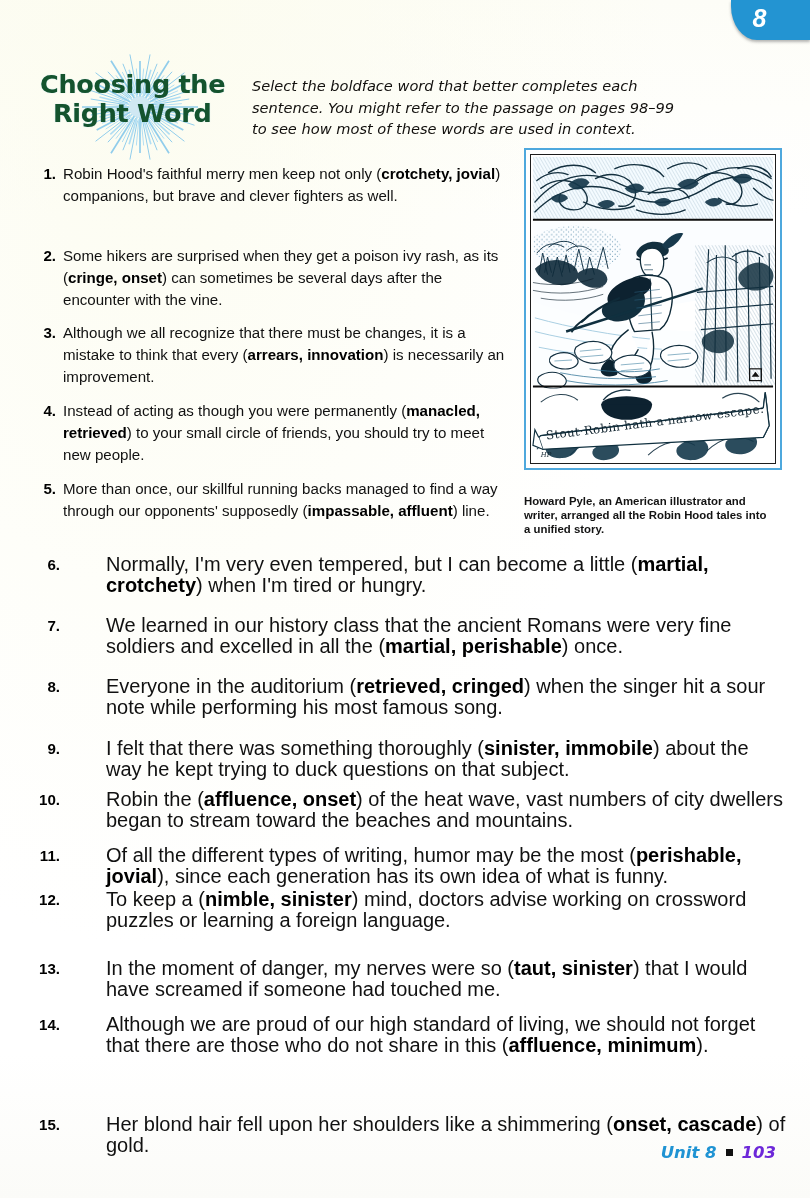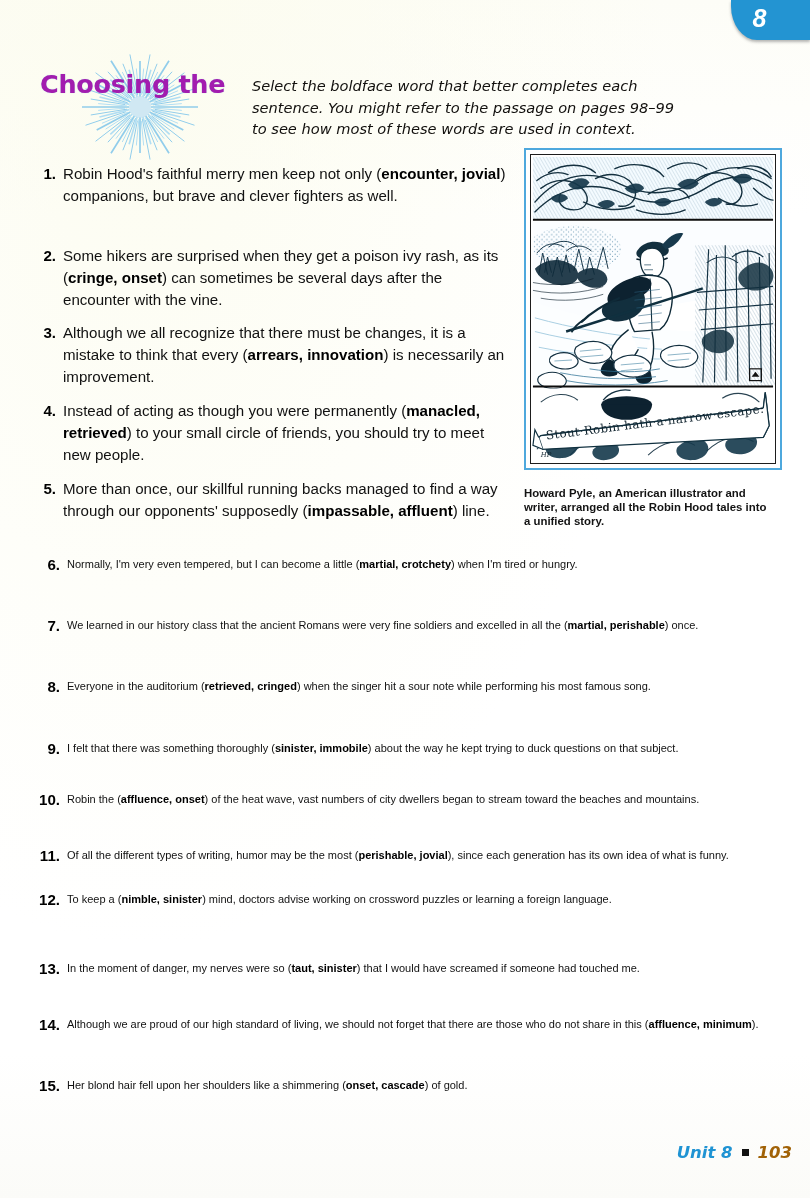--- a/index.html
+++ b/index.html
@@ -78,21 +78,21 @@
     top: -14px;
     width: 132px;
     height: 118px;
     opacity: 0.95;
   }
   .heading-words {
     position: absolute;
     left: 0;
     top: 8px;
     width: 210px;
-    color: #a21caf;
+    color: #14532d;
     font-weight: bold;
     font-size: 25.5px;
     line-height: 29px;
     font-family: "DejaVu Sans", sans-serif;
     letter-spacing: -0.3px;
     text-shadow: 0 0 1px rgba(31,147,211,0.35);
   }
   .heading-line2 { padding-left: 13px; }
 
   .instructions {
@@ -141,21 +141,21 @@
   }
   .item-text b { font-weight: bold; color: #000000; }
 
   
   .item.narrow { left: 26px; width: 480px; }
   .item.narrow .item-text { letter-spacing: 0.0px; }
 
   
   .item.wide { left: 26px; width: 762px; }
   .item.wide .item-num { width: 34px; }
-  .item.wide .item-text { font-size: 11px; line-height: 21px; }
+  .item.wide .item-text { font-size: 20px; line-height: 21px; margin-left: 39px; }
 
   
   .art-figure {
     position: absolute;
     left: 524px;
     top: 148px;
     width: 264px;
     z-index: 4;
   }
   .art-frame {
@@ -171,54 +171,54 @@
     position: absolute;
     inset: 4px;
     border: 1px solid #1d1d1d;
     box-sizing: border-box;
     overflow: hidden;
     background: #fdfeff;
   }
   .art-svg { display: block; width: 100%; height: 100%; }
 
   .art-caption {
-    margin-top: 16px;
+    margin-top: 24px;
     width: 244px;
     font-size: 11.4px;
     line-height: 14.2px;
     font-weight: bold;
     color: #131313;
     font-family: "Liberation Sans", sans-serif;
   }
 
   
   .footer {
     position: absolute;
-    right: 18px;
+    right: 34px;
     bottom: 36px;
     display: flex;
     align-items: center;
     gap: 9px;
     z-index: 4;
   }
   .footer-unit {
     color: #1f93d3;
     font-weight: bold;
     font-style: italic;
     font-size: 16.5px;
     font-family: "DejaVu Sans", sans-serif;
   }
   .footer-sep {
     width: 7px;
     height: 7px;
     background: #111111;
     display: inline-block;
   }
   .footer-page {
-    color: #a16207;
+    color: #6d28d9;
     font-weight: bold;
     font-style: italic;
     font-size: 16.5px;
     font-family: "DejaVu Sans", sans-serif;
   }
 </style>
 </head>
 <body>
 
 <div class="page-tint"></div>
@@ -302,20 +302,21 @@
           <line x1="77.78" y1="53.95" x2="104.06" y2="42.67" stroke="#aeddf4" stroke-width="1.0"></line>
           <line x1="80.10" y1="54.28" x2="120.50" y2="40.75" stroke="#8ccbeb" stroke-width="1.0"></line>
           <line x1="76.63" y1="56.38" x2="106.57" y2="49.00" stroke="#aeddf4" stroke-width="1.7"></line>
           <line x1="78.80" y1="56.92" x2="115.24" y2="51.01" stroke="#8ccbeb" stroke-width="1.0"></line>
           <line x1="80.94" y1="57.80" x2="107.84" y2="55.63" stroke="#aeddf4" stroke-width="1.0"></line>
         </g>
       <circle cx="66" cy="59" r="11" fill="#bfe0f4" opacity="0.75"></circle>
     </svg>
     <div class="heading-words">
       <div>Choosing the</div>
+      <div class="heading-line2">Right Word</div>
     </div>
   </div>
 
   <div class="instructions">
     <span>Select the </span><b>boldface</b><span> word that better completes each sentence. You might refer to the passage on pages 98–99 to see how most of these words are used in context.</span>
   </div>
 </div>
 
 <figure class="art-figure" style="margin:0;">
   <div class="art-frame">
@@ -504,21 +505,21 @@
         </g>
       </svg>
     </div>
   </div>
   <figcaption class="art-caption">Howard Pyle, an American illustrator and writer, arranged all the Robin Hood tales into a unified story.</figcaption>
 </figure>
 
 <div class="items">
     <div class="item narrow" style="top: 163px;">
       <div class="item-num">1.</div>
-      <div class="item-text"><span>Robin Hood's faithful merry men keep not only (</span><b>encounter, jovial</b><span>) companions, but brave and clever fighters as well.</span></div>
+      <div class="item-text"><span>Robin Hood's faithful merry men keep not only (</span><b>crotchety, jovial</b><span>) companions, but brave and clever fighters as well.</span></div>
     </div>
     <div class="item narrow" style="top: 245px;">
       <div class="item-num">2.</div>
       <div class="item-text"><span>Some hikers are surprised when they get a poison ivy rash, as its (</span><b>cringe, onset</b><span>) can sometimes be several days after the encounter with the vine.</span></div>
     </div>
     <div class="item narrow" style="top: 322px;">
       <div class="item-num">3.</div>
       <div class="item-text"><span>Although we all recognize that there must be changes, it is a mistake to think that every (</span><b>arrears, innovation</b><span>) is necessarily an improvement.</span></div>
     </div>
     <div class="item narrow" style="top: 400px;">
@@ -558,21 +559,21 @@
       <div class="item-text"><span>To keep a (</span><b>nimble, sinister</b><span>) mind, doctors advise working on crossword puzzles or learning a foreign language.</span></div>
     </div>
     <div class="item wide" style="top: 958px;">
       <div class="item-num">13.</div>
       <div class="item-text"><span>In the moment of danger, my nerves were so (</span><b>taut, sinister</b><span>) that I would have screamed if someone had touched me.</span></div>
     </div>
     <div class="item wide" style="top: 1014px;">
       <div class="item-num">14.</div>
       <div class="item-text"><span>Although we are proud of our high standard of living, we should not forget that there are those who do not share in this (</span><b>affluence, minimum</b><span>).</span></div>
     </div>
-    <div class="item wide" style="top: 1075px;">
+    <div class="item wide" style="top: 1114px;">
       <div class="item-num">15.</div>
       <div class="item-text"><span>Her blond hair fell upon her shoulders like a shimmering (</span><b>onset, cascade</b><span>) of gold.</span></div>
     </div>
   </div>
 
 <div class="footer">
   <span class="footer-unit">Unit 8</span>
   <span class="footer-sep"></span>
   <span class="footer-page">103</span>
 </div>

